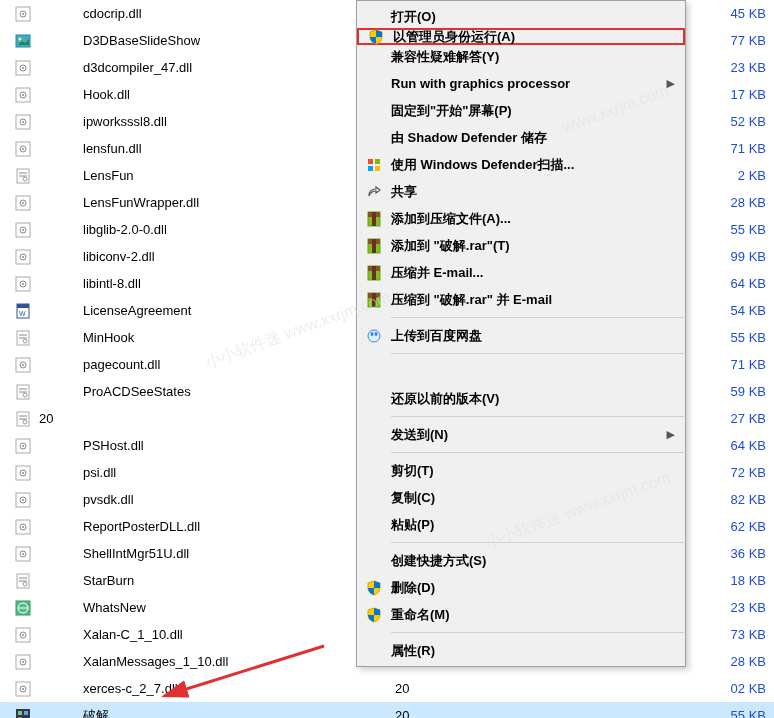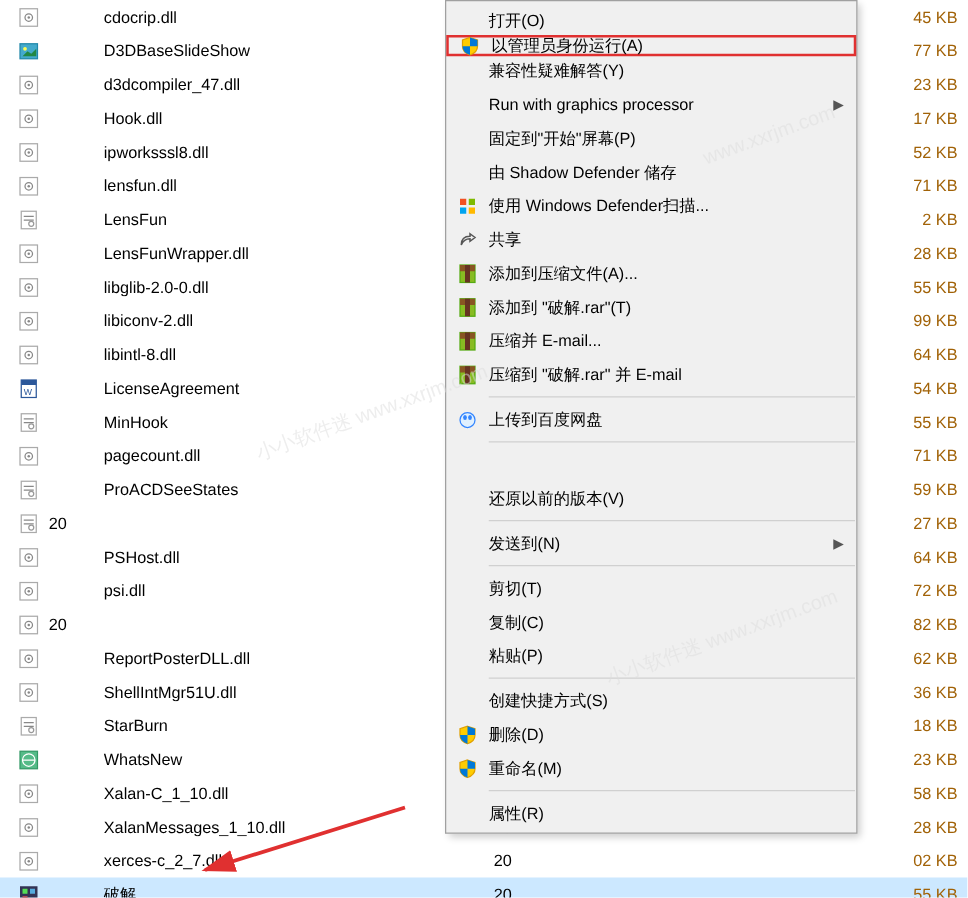--- a/index.html
+++ b/index.html
@@ -3,27 +3,27 @@
   <meta charset="utf-8">
   <style>
     * { margin: 0; padding: 0; box-sizing: border-box; }
     body { font-family: "Microsoft YaHei", "Segoe UI", sans-serif; font-size: 13px; color: #000; background: #fff; width: 774px; height: 718px; overflow: hidden; position: relative; }
     .file-list { position: absolute; left: 0; top: 0; width: 100%; }
     .file-row { display: flex; align-items: center; height: 27px; padding-left: 14px; }
     .file-row.selected { background: #cce8ff; }
     .file-icon { width: 18px; height: 18px; margin-right: 7px; display: flex; align-items: center; justify-content: center; flex-shrink: 0; }
     .file-name { flex: 0 0 312px; white-space: nowrap; overflow: hidden; margin-left: 44px; }
     .file-date { flex: 0 0 40px; color: #000; }
-    .file-size { position: absolute; right: 8px; color: #a16207; text-align: right; }
+    .file-size { position: absolute; right: 8px; color: #1d4ed8; text-align: right; }
     
     .context-menu { position: absolute; left: 356px; top: 0; width: 330px; background: #f0f0f0; border: 1px solid #a0a0a0; box-shadow: 3px 3px 6px rgba(0,0,0,0.2); padding: 2px 0; }
     .menu-item { display: flex; align-items: center; height: 27px; padding: 0 24px 0 4px; position: relative; }
     .menu-item.highlighted { border: 2px solid #e03030; height: 17px; margin: -2px 0; }
     .menu-icon { width: 26px; height: 20px; display: flex; align-items: center; justify-content: center; flex-shrink: 0; }
-    .menu-label { flex: 1; padding-left: 4px; }
+    .menu-label { flex: 1; padding-left: 4px; font-weight: bold; }
     .menu-arrow { position: absolute; right: 10px; color: #555; font-size: 11px; }
     .menu-sep { height: 1px; background: #d0d0d0; margin: 4px 1px 4px 34px; }
     
     .arrow-annotation { position: absolute; left: 144px; top: 636px; pointer-events: none; }
     .watermark { position: absolute; color: #ddd; font-size: 16px; transform: rotate(-20deg); pointer-events: none; opacity: 0.5; }
   </style>
 </head>
 <body>
 
 <div class="file-list">
@@ -247,20 +247,21 @@
     <span class="file-size">72 KB</span>
     </div>
     <div class="file-row">
     <span class="file-icon">
         <svg width="16" height="16">
           <rect x="1" y="1" width="14" height="14" fill="#fff" stroke="#aaa"></rect>
           <circle cx="8" cy="8" r="3" fill="none" stroke="#888"></circle>
           <circle cx="8" cy="8" r="1" fill="#888"></circle>
         </svg>
       </span>
+    <span class="file-name">pvsdk.dll</span>
     <span class="file-date">20</span>
     <span class="file-size">82 KB</span>
     </div>
     <div class="file-row">
     <span class="file-icon">
         <svg width="16" height="16">
           <rect x="1" y="1" width="14" height="14" fill="#fff" stroke="#aaa"></rect>
           <circle cx="8" cy="8" r="3" fill="none" stroke="#888"></circle>
           <circle cx="8" cy="8" r="1" fill="#888"></circle>
         </svg>
@@ -309,21 +310,21 @@
     <div class="file-row">
     <span class="file-icon">
         <svg width="16" height="16">
           <rect x="1" y="1" width="14" height="14" fill="#fff" stroke="#aaa"></rect>
           <circle cx="8" cy="8" r="3" fill="none" stroke="#888"></circle>
           <circle cx="8" cy="8" r="1" fill="#888"></circle>
         </svg>
       </span>
     <span class="file-name">Xalan-C_1_10.dll</span>
     <span class="file-date">20</span>
-    <span class="file-size">58 KB</span>
+    <span class="file-size">73 KB</span>
     </div>
     <div class="file-row">
     <span class="file-icon">
         <svg width="16" height="16">
           <rect x="1" y="1" width="14" height="14" fill="#fff" stroke="#aaa"></rect>
           <circle cx="8" cy="8" r="3" fill="none" stroke="#888"></circle>
           <circle cx="8" cy="8" r="1" fill="#888"></circle>
         </svg>
       </span>
     <span class="file-name">XalanMessages_1_10.dll</span>

